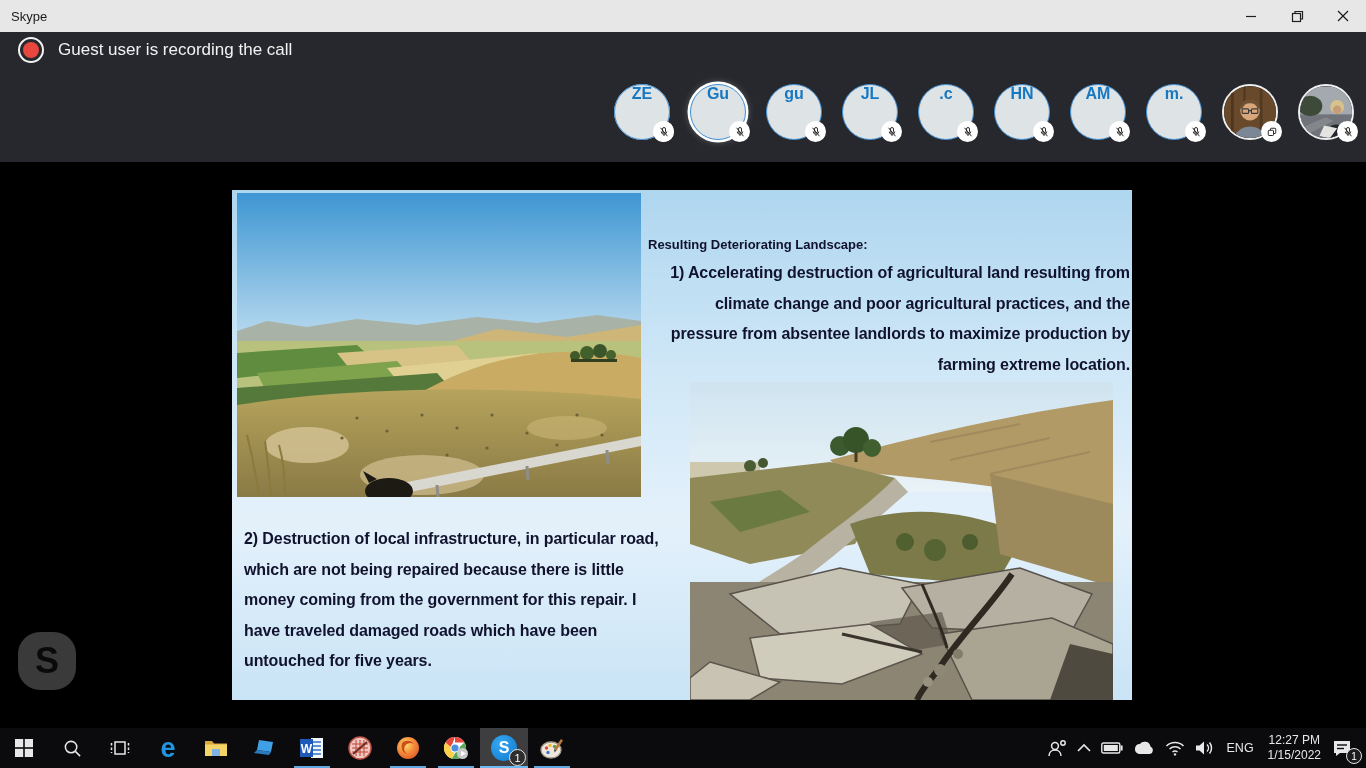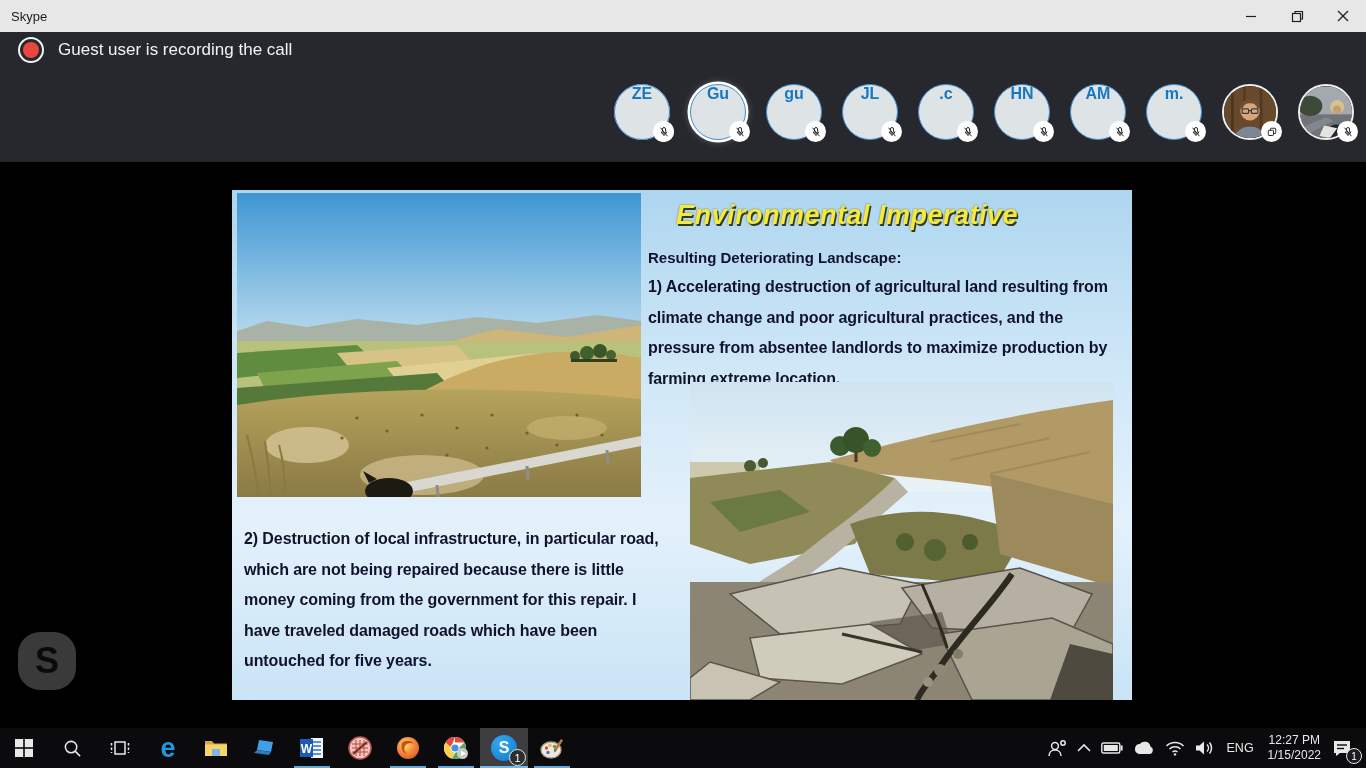--- a/index.html
+++ b/index.html
@@ -38,25 +38,25 @@
   
   .stage { position:absolute; top:162px; left:0; width:100%; height:566px; background:#000; }
   .slide { position:absolute; left:232px; top:28px; width:900px; height:510px;
     background:linear-gradient(180deg,#aed6ef 0%,#cfe7f7 35%,#e4f1fb 65%,#c9e4f6 100%); }
   .photo { position:absolute; display:block; }
   .photo-left { left:5px; top:3px; }
   .photo-right { left:458px; top:192px; }
   .slide-title { position:absolute; left:400px; top:10px; width:430px; text-align:center;
     font-size:27px; font-weight:bold; font-style:italic; color:#f4e93d; letter-spacing:.5px;
     text-shadow:1.5px 1.5px 0 #333a1e, 0 0 2px rgba(40,40,20,.6); }
-  .slide-heading { position:absolute; left:416px; top:47px; font-size:15px; font-weight:bold;
-    color:#10122e;margin-top:12px; }
+  .slide-heading { position:absolute; left:416px; top:47px; font-size:13px; font-weight:bold;
+    color:#10122e; }
   .slide-p { font-weight:bold; color:#10122e; font-size:16px; line-height:30.6px;
     letter-spacing:-0.1px; position:absolute; }
-  .slide-p1 { left:416px; top:82px; width:482px; }
+  .slide-p1 { left:416px; top:68px; width:482px;text-align:right; }
   .slide-p2 { left:12px; top:334px; width:428px; }
 
   .skype-watermark { position:absolute; left:18px; top:470px; width:58px; height:58px;
     background:#3a3a3a; border-radius:38%; display:flex; align-items:center; justify-content:center;
     color:#0a0a0a; font-size:36px; font-weight:bold; }
 
   
   .taskbar { position:absolute; left:0; top:728px; width:100%; height:40px; background:#0b0b0d; }
   .tb-left { position:absolute; left:0; top:0; display:flex; height:40px; }
   .tb-cell { position:relative; width:48px; height:40px; display:flex; align-items:center;
@@ -356,21 +356,20 @@
           <path d="M48 302 C 48 280 46 266 42 252"></path>
         </g>
         <polygon points="135,296 404,243 404,253 138,306" fill="#d9d8d0"></polygon>
         <line x1="200" y1="292" x2="201" y2="304" stroke="#8f8e86" stroke-width="3"></line>
         <line x1="290" y1="273" x2="291" y2="287" stroke="#8f8e86" stroke-width="3"></line>
         <line x1="370" y1="257" x2="371" y2="271" stroke="#8f8e86" stroke-width="3"></line>
         <ellipse cx="152" cy="298" rx="24" ry="13" fill="#1d1a14"></ellipse>
         <polygon points="132,290 126,278 140,286" fill="#1d1a14"></polygon>
       </svg>
 
-      <div class="slide-title">Environmental Imperative</div>
       <div class="slide-heading">Resulting Deteriorating Landscape:</div>
       <div class="slide-p slide-p1">1) Accelerating destruction of agricultural land resulting from climate change and poor agricultural practices, and the pressure from absentee landlords to maximize production by farming extreme location.</div>
 
       <svg class="photo photo-right" width="423" height="318" viewBox="0 0 423 318">
         <defs>
           <linearGradient id="sky2" x1="0" y1="0" x2="0" y2="1">
             <stop offset="0" stop-color="#cfe4f0"></stop>
               <stop offset="1" stop-color="#e9f2f7"></stop>
           </linearGradient>
         </defs>

